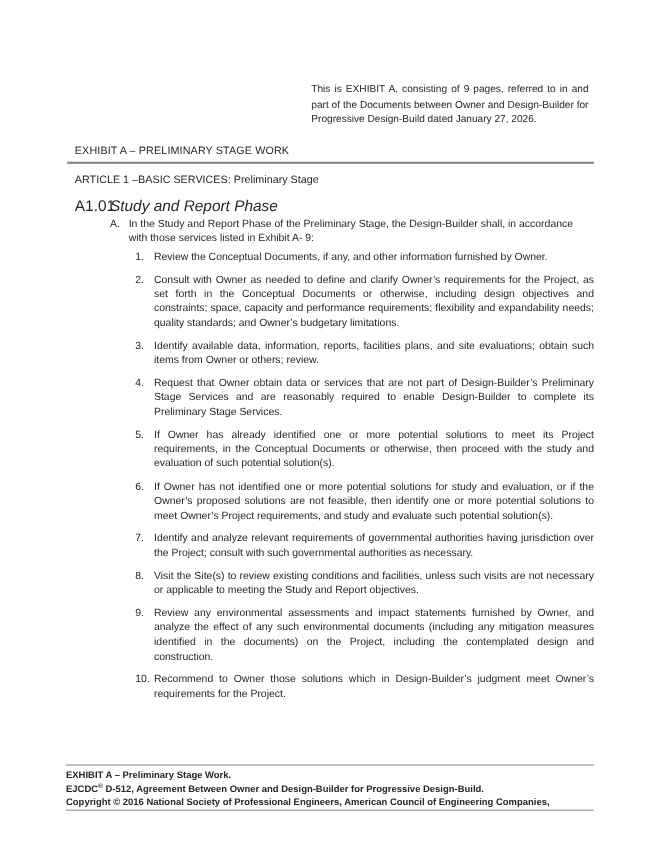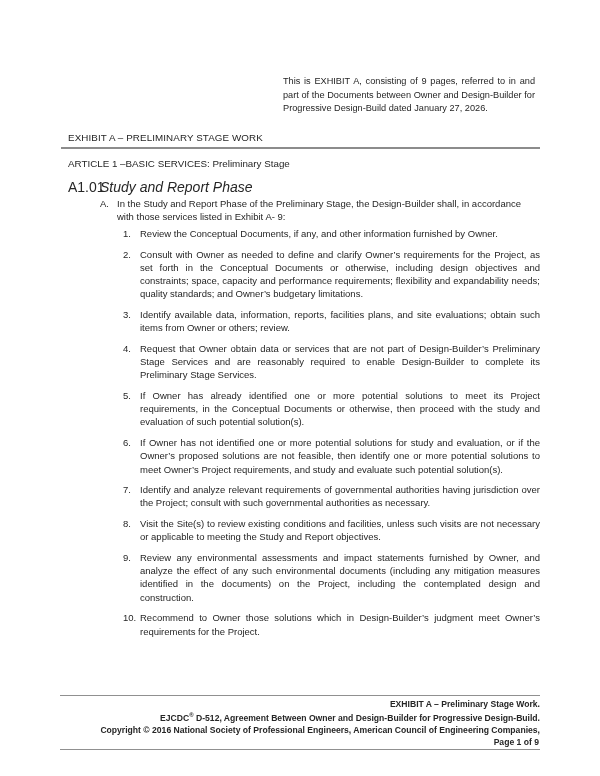--- a/index.html
+++ b/index.html
@@ -88,21 +88,21 @@
     position: absolute;
     left: 60px;
     top: 695px;
     width: 480px;
     font-size: 8.6px;
     font-weight: bold;
     line-height: 11.4px;
   }
   .footer-rule-top { border-top: 1.5px solid #909090; }
   .footer-rule-bottom { border-top: 1.5px solid #909090; margin-top: 1px; }
-  .footer .center-line { text-align: right; }
+  .footer .center-line { text-align: left; }
   .footer .ftext { padding-top: 3px; }
   .footer .page-line { text-align: right; margin-top: 1px; padding-right: 1px; }
   .sup { font-size: 6px; vertical-align: super; }
 </style>
 </head>
 <body>
 
 <p class="intro"><span>This is </span><span class="b">EXHIBIT A</span><span>, consisting of 9 pages, referred to in and part of the </span><span class="b">Documents between Owner and Design-Builder for Progressive Design-Build</span><span> dated January 27, 2026.</span></p>
 
 <div class="h-exhibit">EXHIBIT A – PRELIMINARY STAGE WORK</div>
@@ -162,16 +162,15 @@
     <span class="txt">Recommend to Owner those solutions which in Design-Builder’s judgment meet Owner’s requirements for the Project.</span>
   </div>
 </div>
 
 <div class="footer">
   <div class="footer-rule-top"></div>
   <div class="ftext">
     <div class="center-line">EXHIBIT A – Preliminary Stage Work.</div>
     <div class="center-line"><span>EJCDC</span><span class="sup">®</span><span> D-512, Agreement Between Owner and Design-Builder for Progressive Design-Build.</span></div>
     <div class="center-line">Copyright © 2016 National Society of Professional Engineers, American Council of Engineering Companies,</div>
-    <div class="page-line">Page 1 of 9</div>
   </div>
   <div class="footer-rule-bottom"></div>
 </div>
 
 </body></html>

